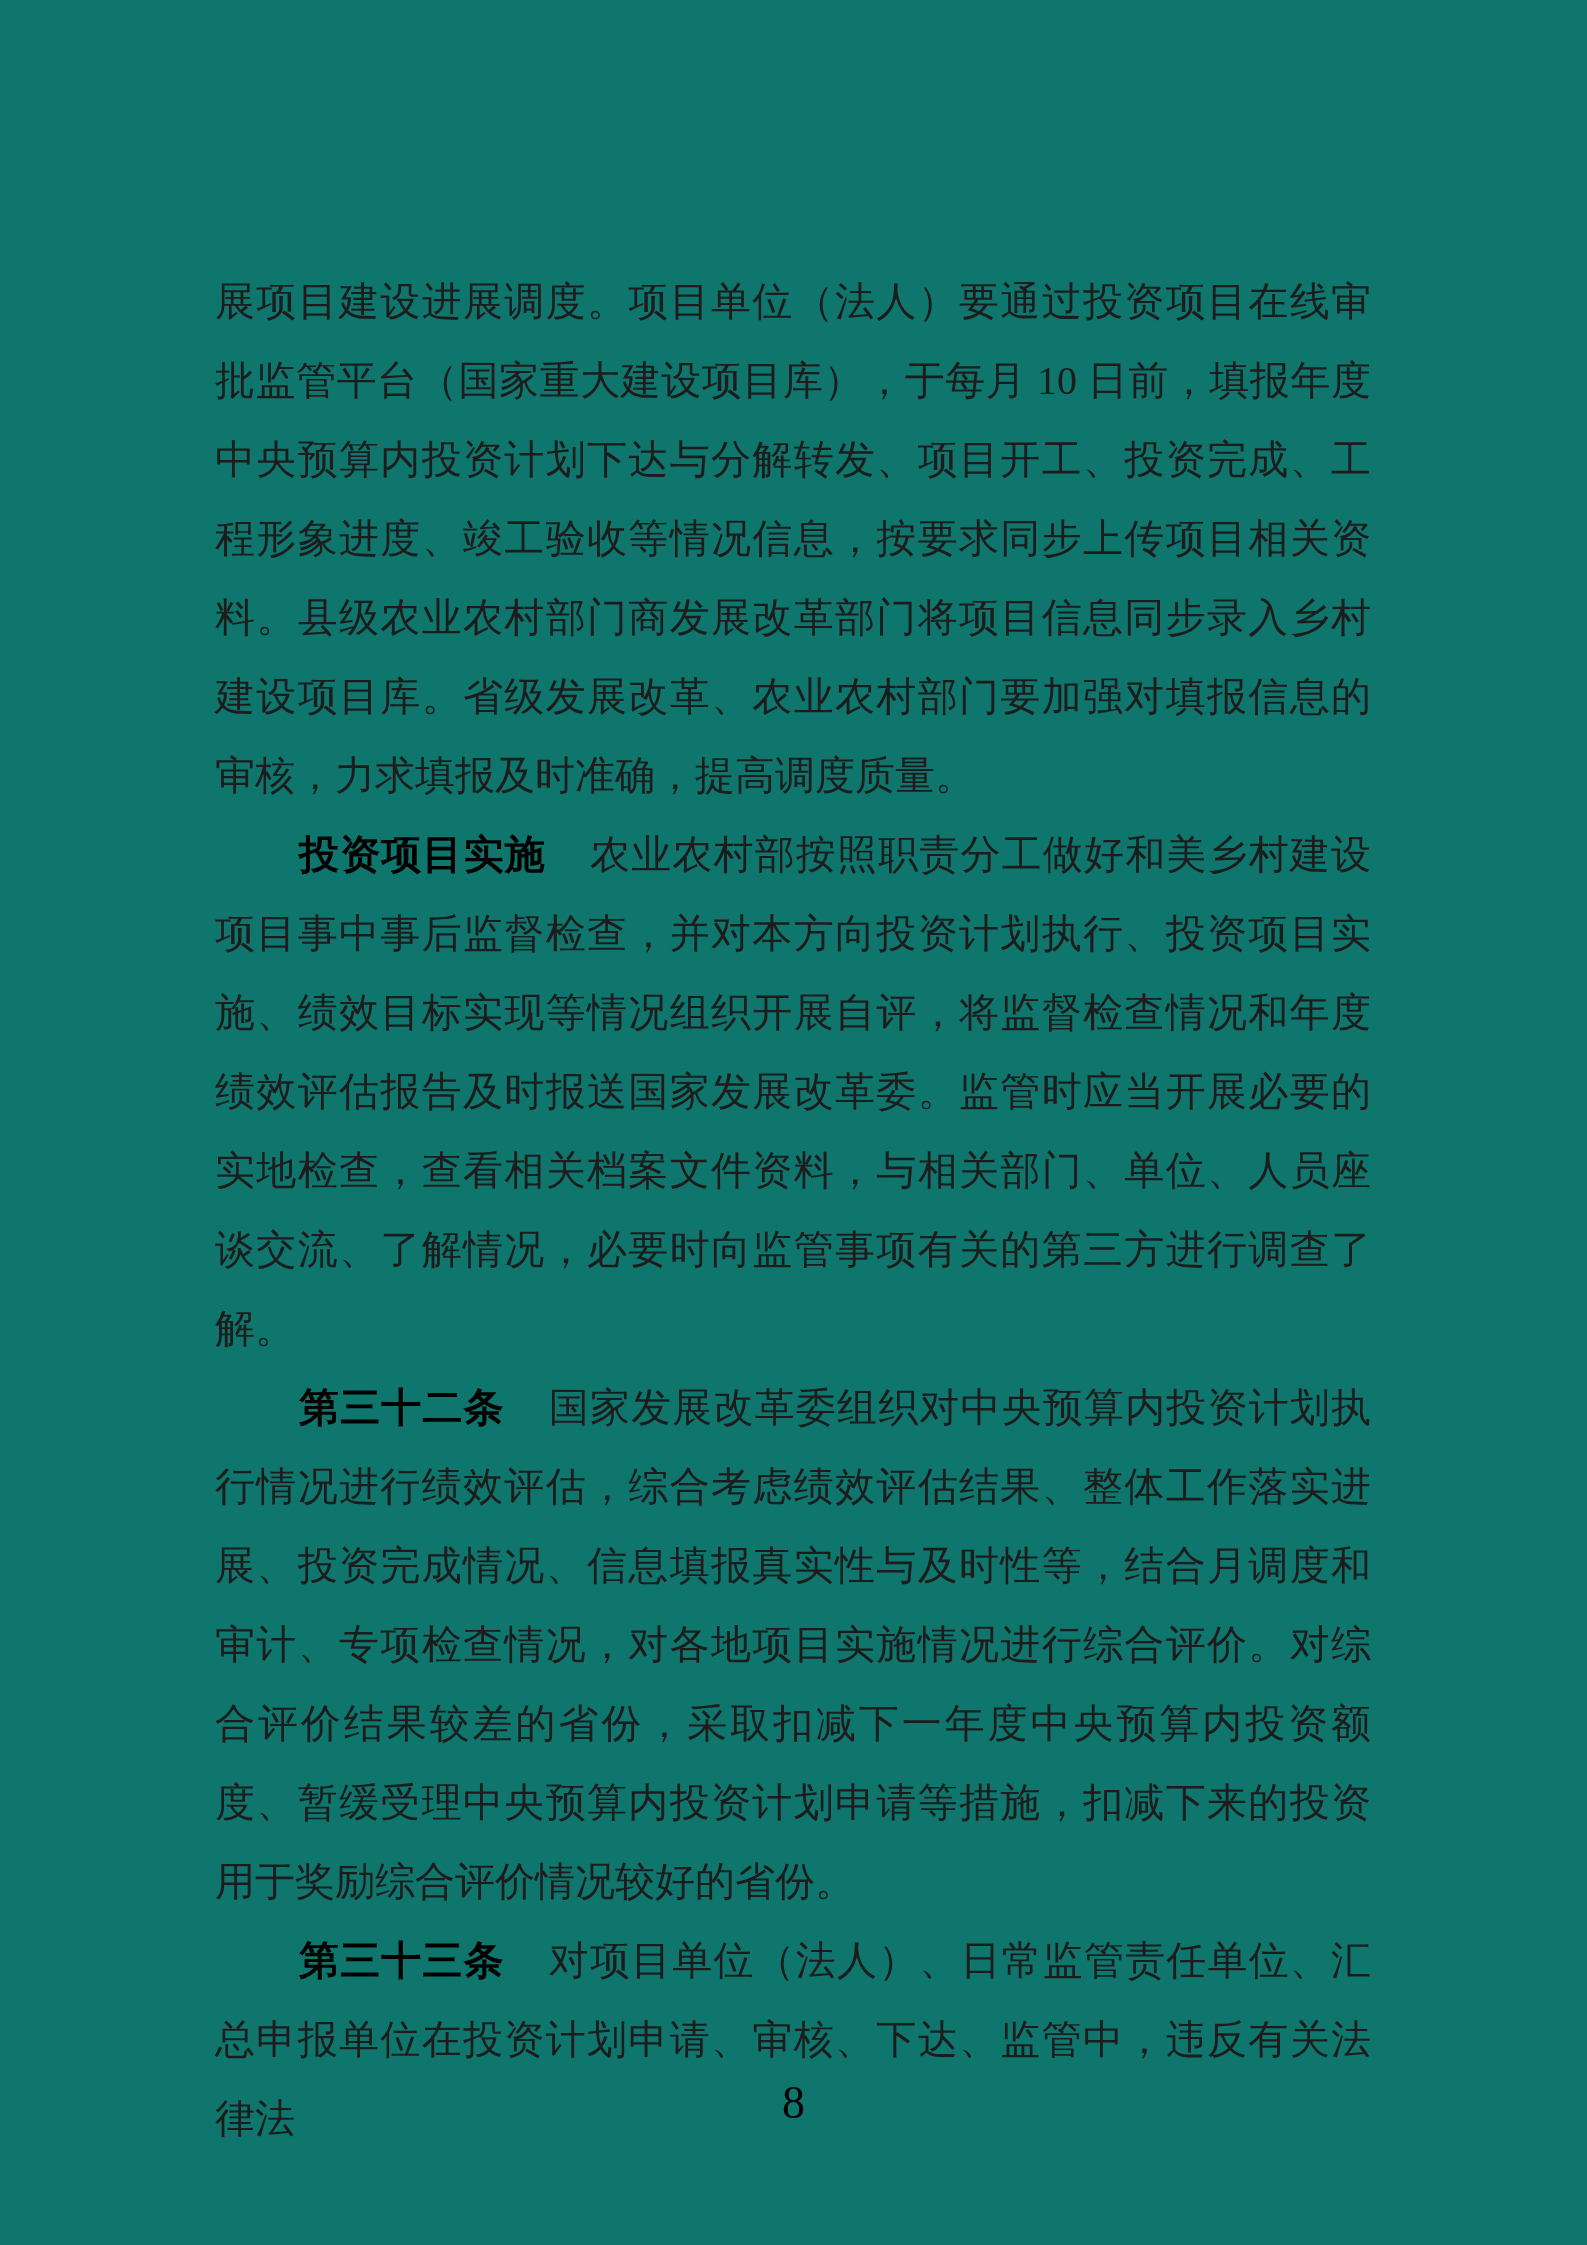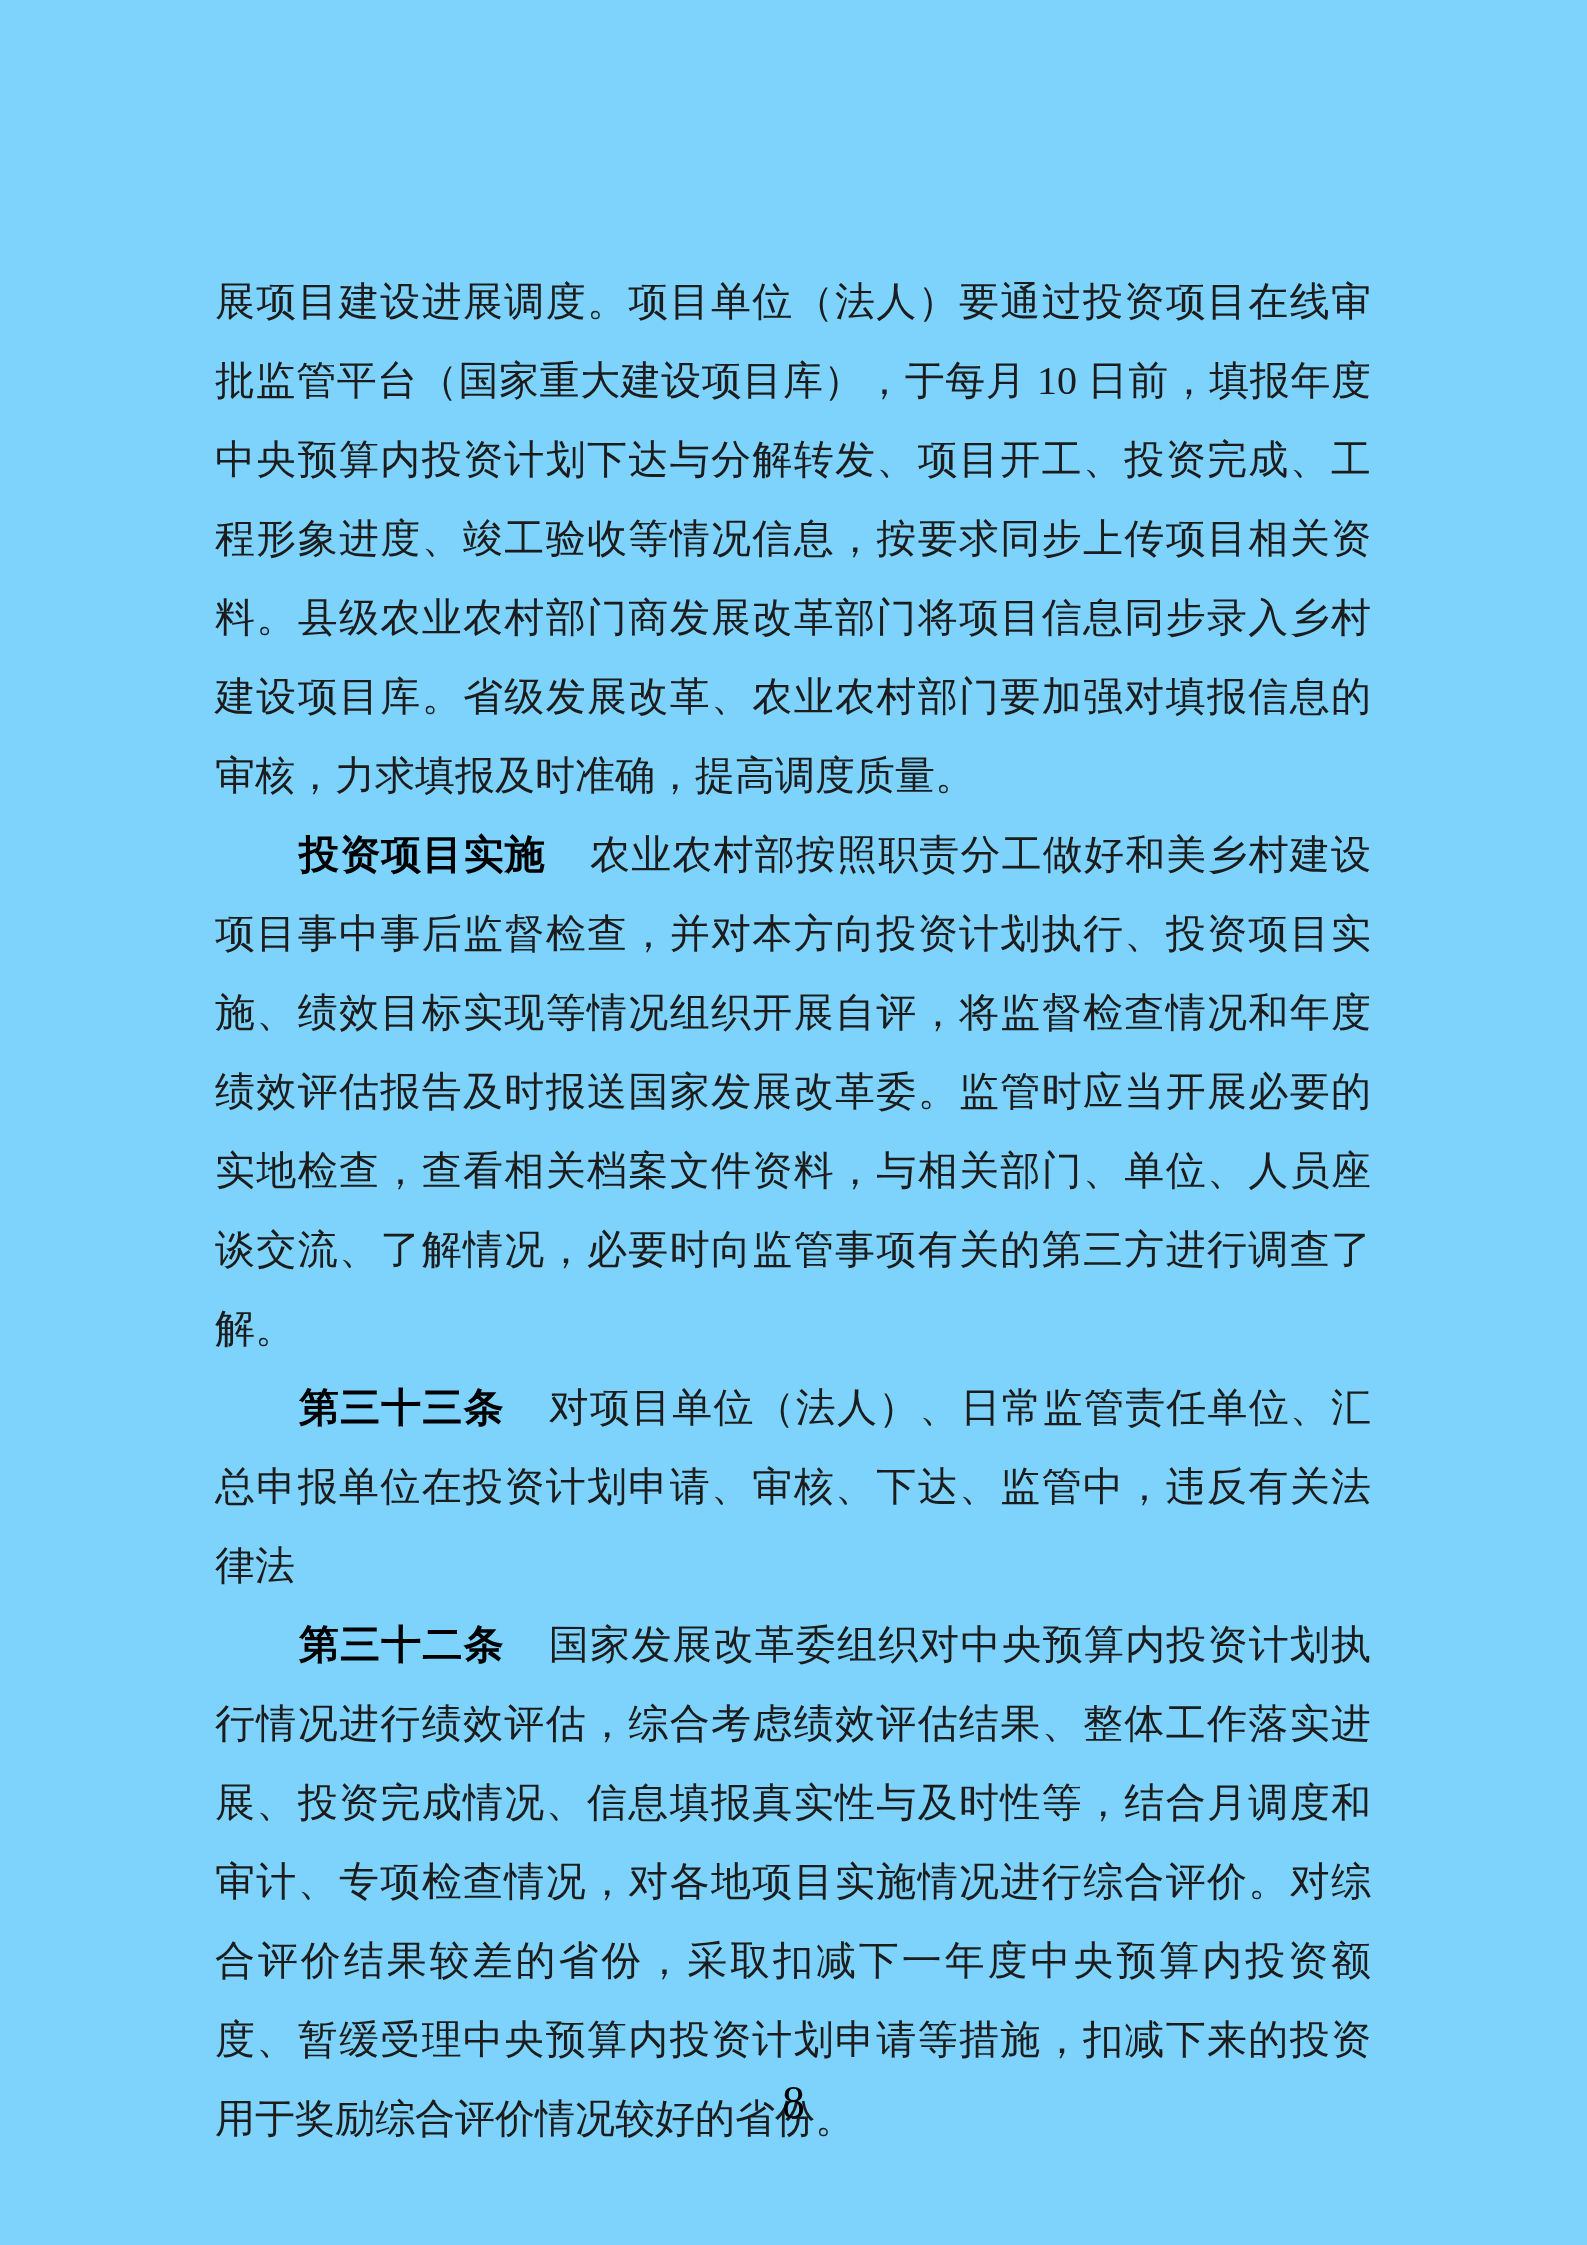--- a/index.html
+++ b/index.html
@@ -4,21 +4,21 @@
 <style>
   html, body {
     margin: 0;
     padding: 0;
     background: #ffffff;
   }
   .page {
     position: relative;
     width: 1587px;
     height: 2245px;
-    background: #7dd3fc;
+    background: #0f766e;
     overflow: hidden;
     font-family: "Liberation Serif", "DejaVu Serif", serif;
     color: #1c1c1c;
   }
   .content {
     position: absolute;
     left: 215px;
     top: 262px;
     width: 1156px;
     font-size: 40px;
@@ -57,21 +57,21 @@
 <body>
 
 <div class="page">
 
   <div class="content">
 
     <p class="para continued"><span>展项目建设进展调度。项目单位（法人）要通过投资项目在线审批监管平台（国家重大建设项目库），于每月 10 日前，填报年度中央预算内投资计划下达与分解转发、项目开工、投资完成、工程形象进度、竣工验收等情况信息，按要求同步上传项目相关资料。县级农业农村部门商发展改革部门将项目信息同步录入乡村建设项目库。省级发展改革、农业农村部门要加强对填报信息的审核，力求填报及时准确，提高调度质量。</span></p>
 
     <p class="para"><span class="article-num">投资项目实施</span><span>农业农村部按照职责分工做好和美乡村建设项目事中事后监督检查，并对本方向投资计划执行、投资项目实施、绩效目标实现等情况组织开展自评，将监督检查情况和年度绩效评估报告及时报送国家发展改革委。监管时应当开展必要的实地检查，查看相关档案文件资料，与相关部门、单位、人员座谈交流、了解情况，必要时向监管事项有关的第三方进行调查了解。</span></p>
 
+    <p class="para"><span class="article-num">第三十二条</span><span>国家发展改革委组织对中央预算内投资计划执行情况进行绩效评估，综合考虑绩效评估结果、整体工作落实进展、投资完成情况、信息填报真实性与及时性等，结合月调度和审计、专项检查情况，对各地项目实施情况进行综合评价。对综合评价结果较差的省份，采取扣减下一年度中央预算内投资额度、暂缓受理中央预算内投资计划申请等措施，扣减下来的投资用于奖励综合评价情况较好的省份。</span></p>
+
     <p class="para"><span class="article-num">第三十三条</span><span>对项目单位（法人）、日常监管责任单位、汇总申报单位在投资计划申请、审核、下达、监管中，违反有关法律法</span></p>
-
-    <p class="para"><span class="article-num">第三十二条</span><span>国家发展改革委组织对中央预算内投资计划执行情况进行绩效评估，综合考虑绩效评估结果、整体工作落实进展、投资完成情况、信息填报真实性与及时性等，结合月调度和审计、专项检查情况，对各地项目实施情况进行综合评价。对综合评价结果较差的省份，采取扣减下一年度中央预算内投资额度、暂缓受理中央预算内投资计划申请等措施，扣减下来的投资用于奖励综合评价情况较好的省份。</span></p>
 
   </div>
 
   <div class="page-number">8</div>
 
 </div>
 
 </body></html>

